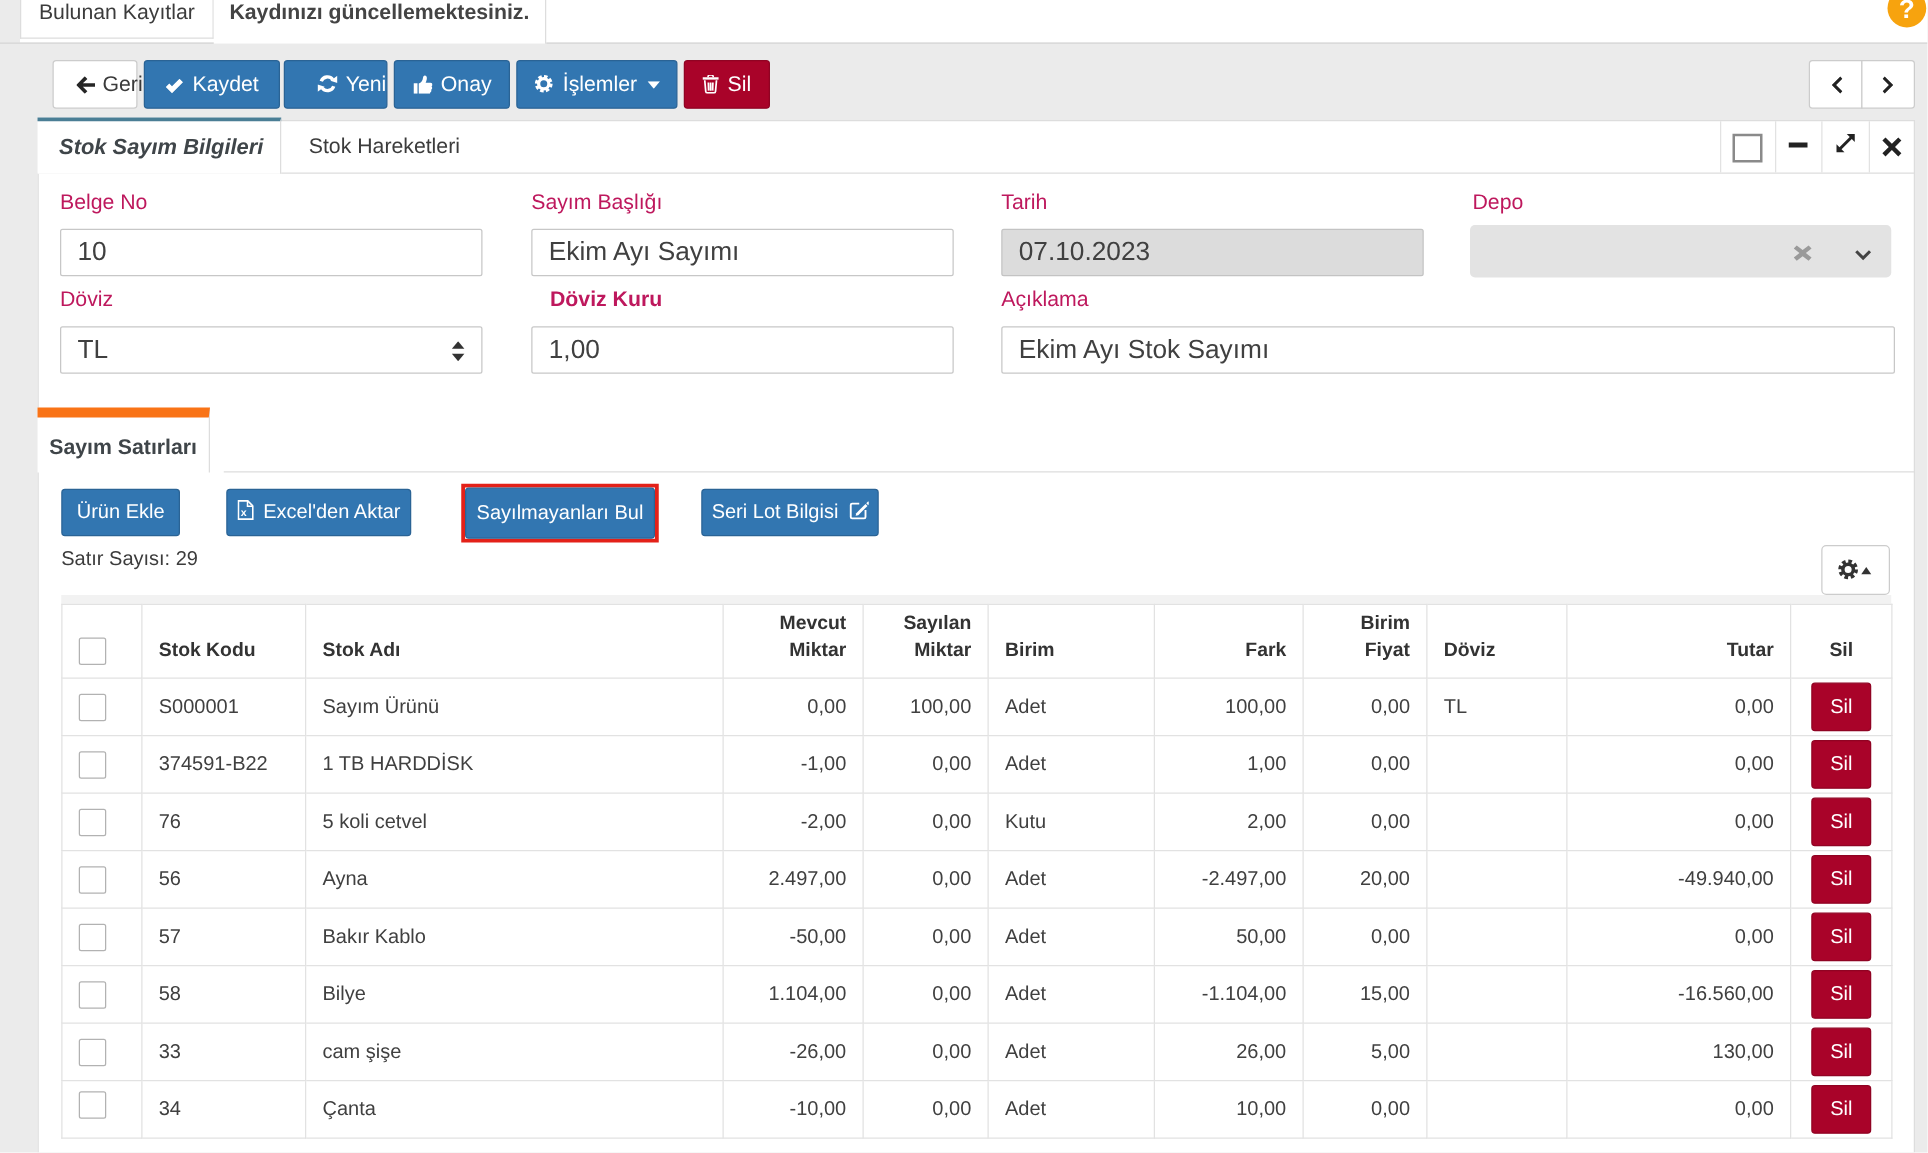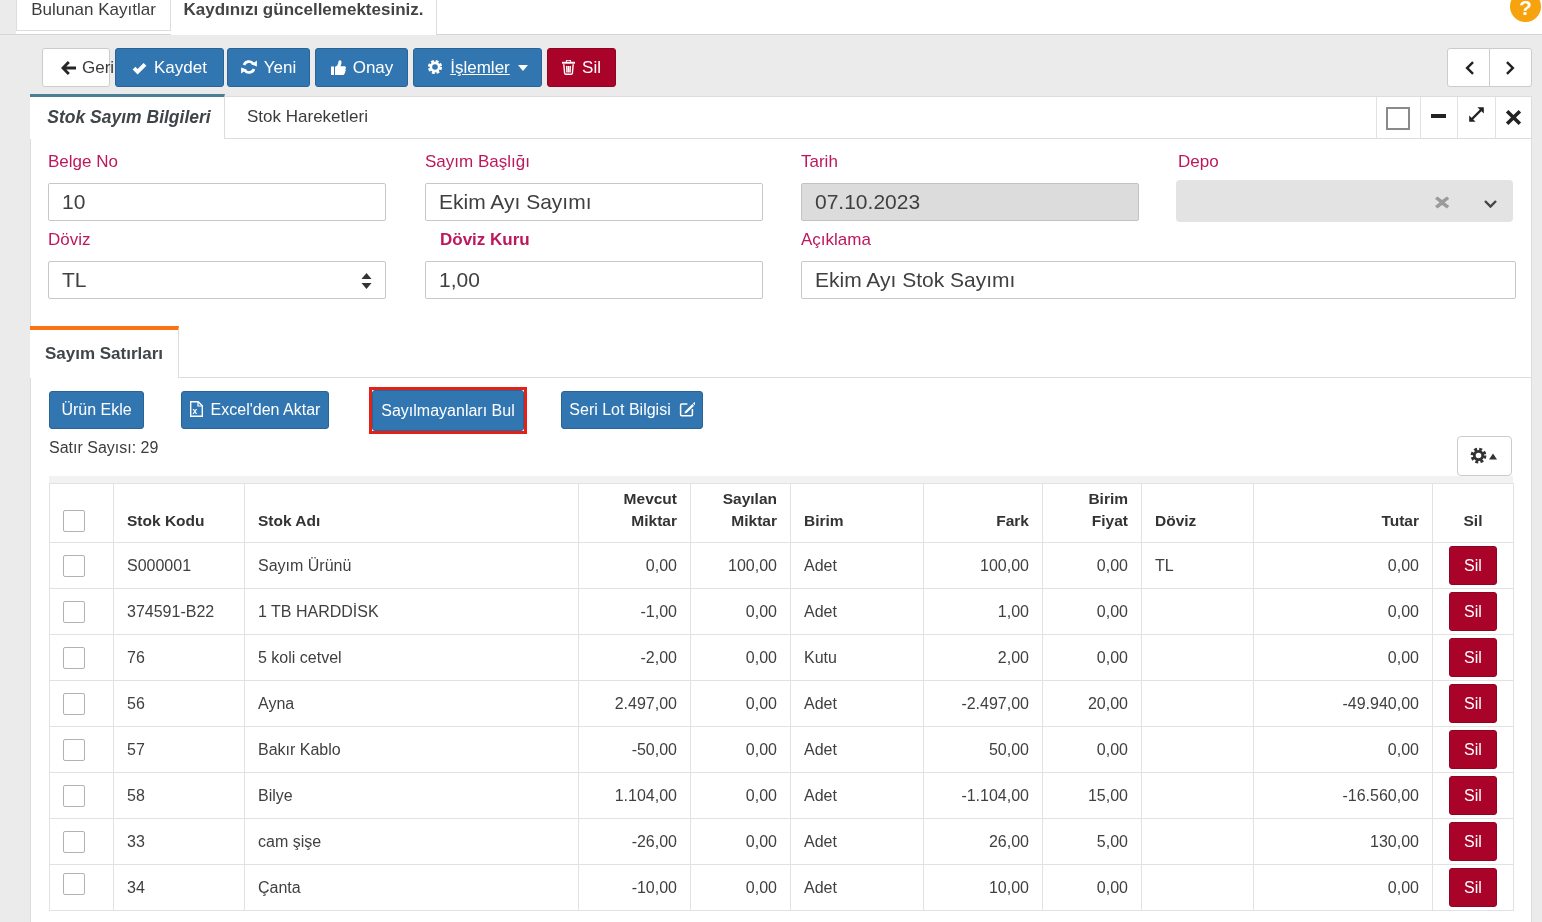--- a/index.html
+++ b/index.html
@@ -33,21 +33,21 @@
 .wsep { position:absolute; top:97px; width:1px; height:41px; background:#e2e2e2; }
 .wic { position:absolute; top:97px; height:41px; }
 
 
 .flabel { position:absolute; font-size:17px; color:#be185d; line-height:20px; }
 .finput { position:absolute; height:38px; border:1px solid #c7c7c7; border-radius:2px; background:#fff; line-height:36px; padding:0 13px; font-size:21px; color:#404040; white-space:nowrap; }
 .fgray { background:#dcdcdc; border-color:#c3c3c3; }
 
 
 #tb2border { left:179px; top:377px; width:1353px; height:1px; background:#ddd; }
-#tb2tab { left:30px; top:326px; width:149px; height:52px; background:#fff; border-top:4px solid #f97316; border-right:1px solid #ddd; text-align:center; font-weight:bold; font-size:17px; color:#3f4549; line-height:47px; }
+#tb2tab { left:30px; top:326px; width:138px; height:52px; background:#fff; border-top:8px solid #f97316; border-right:1px solid #ddd; text-align:center; font-weight:bold; font-size:17px; color:#3f4549; line-height:47px; }
 
 
 .pbtn { position:absolute; top:391px; height:38px; line-height:36px; border-radius:3px; font-size:16px; text-align:center; color:#fff; background:#3276b1; border:1px solid #2a6395; white-space:nowrap; }
 
 #gearbtn { left:1457px; top:436px; width:55px; height:40px; background:#fff; border:1px solid #ccc; border-radius:4px; }
 
 
 #tstrip { left:49px; top:476px; width:1464px; height:7px; background:#f2f2f2; }
 #tbl { position:absolute; left:49px; top:483px; border-collapse:collapse; table-layout:fixed; width:1464px; font-size:16px; color:#404040; }
 #tbl th, #tbl td { border:1px solid #e2e2e2; overflow:hidden; white-space:nowrap; text-align:left; font-weight:normal; }
@@ -66,32 +66,32 @@
 <div class="abs" id="toptab1">Bulunan Kayıtlar</div>
 <div class="abs" id="toptab2">Kaydınızı güncellemektesiniz.</div>
 <div class="abs" id="help">?</div>
 
 <div class="btn btn-default" style="left:42px; width:68px; text-align:left; padding-left:18px;"><span class="bic" style="margin-right:6px;"><svg width="15" height="14" viewBox="0 0 15 14">
         <path d="M6.8 0 L8.9 2.1 L5.3 5.6 H15 V8.4 H5.3 L8.9 11.9 L6.8 14 L0 7 Z" fill="#262626"></path>
       </svg></span>Geri</div>
 <div class="btn btn-primary" style="left:115px; width:109px;"><span class="bic"><svg width="15" height="12" viewBox="0 0 15 12">
         <path d="M0.6 6.6 L3.4 3.8 L5.6 6.0 L11.6 0 L14.4 2.8 L5.6 11.6 Z" fill="#fff"></path>
       </svg></span>Kaydet</div>
-<div class="btn btn-primary" style="left:227px; width:83px;"><span class="bic"><svg width="16" height="16" viewBox="0 0 16 16">
+<div class="btn btn-primary" style="left:227px; width:83px;text-align:right;"><span class="bic"><svg width="16" height="16" viewBox="0 0 16 16">
         <g fill="none" stroke="#fff" stroke-width="2.7">
           <path d="M3.0 6.0 A5.3 5.3 0 0 1 12.2 4.6"></path>
           <path d="M13.0 10.0 A5.3 5.3 0 0 1 3.8 11.4"></path>
         </g>
         <path d="M15.9 1.6 L15.9 7.4 L10.3 5.6 Z" fill="#fff"></path>
         <path d="M0.1 14.4 L0.1 8.6 L5.7 10.4 Z" fill="#fff"></path>
       </svg></span>Yeni</div>
 <div class="btn btn-primary" style="left:315px; width:93px;"><span class="bic"><svg width="16" height="15" viewBox="0 0 16 15">
         <path d="M1 6.5 H4 V15 H1 Z M5 15 V6.8 C6.8 6.2 8.2 4.4 8.4 2.2 C8.5 1 9 0.3 9.9 0.3 C10.9 0.3 11.5 1.1 11.5 2.3 C11.5 3.6 11 5.2 10.5 6.2 H14.4 C15.3 6.2 16 6.9 16 7.8 C16 8.4 15.7 8.9 15.2 9.2 C15.6 9.5 15.8 9.9 15.8 10.4 C15.8 11 15.4 11.6 14.9 11.8 C15 12 15.1 12.3 15.1 12.6 C15.1 13.2 14.7 13.8 14.1 14 C14.1 14.1 14.1 14.2 14.1 14.3 C14.1 14.9 13.6 15 13 15 Z" fill="#fff"></path>
       </svg></span>Onay</div>
-<div class="btn btn-primary" style="left:413px; width:129px;text-decoration:underline;"><span class="bic"><svg width="16" height="16" viewBox="0 0 16 16">
+<div class="btn btn-primary" style="left:413px; width:129px;"><span class="bic"><svg width="16" height="16" viewBox="0 0 16 16">
         <circle cx="8" cy="8" r="5.6" fill="none" stroke="#fff" stroke-width="3" stroke-dasharray="2.7 1.7"></circle>
         <circle cx="8" cy="8" r="4.1" fill="none" stroke="#fff" stroke-width="2.6"></circle>
       </svg></span>İşlemler<span style="display:inline-block;margin-left:8px;vertical-align:2px;"><svg width="10" height="6" viewBox="0 0 10 6">
         <path d="M0 0 H10 L5 6 Z" fill="#fff"></path>
       </svg></span></div>
 <div class="btn btn-danger" style="left:547px; width:69px;"><span class="bic"><svg width="13" height="15" viewBox="0 0 13 15">
         <g fill="none" stroke="#fff" stroke-width="1.4">
           <path d="M1.8 4.2 L2.6 13.2 C2.65 13.9 3.1 14.3 3.8 14.3 H9.2 C9.9 14.3 10.35 13.9 10.4 13.2 L11.2 4.2"></path>
           <path d="M4.7 6 L4.9 12.5 M6.5 6 L6.5 12.5 M8.3 6 L8.1 12.5"></path>
         </g>

